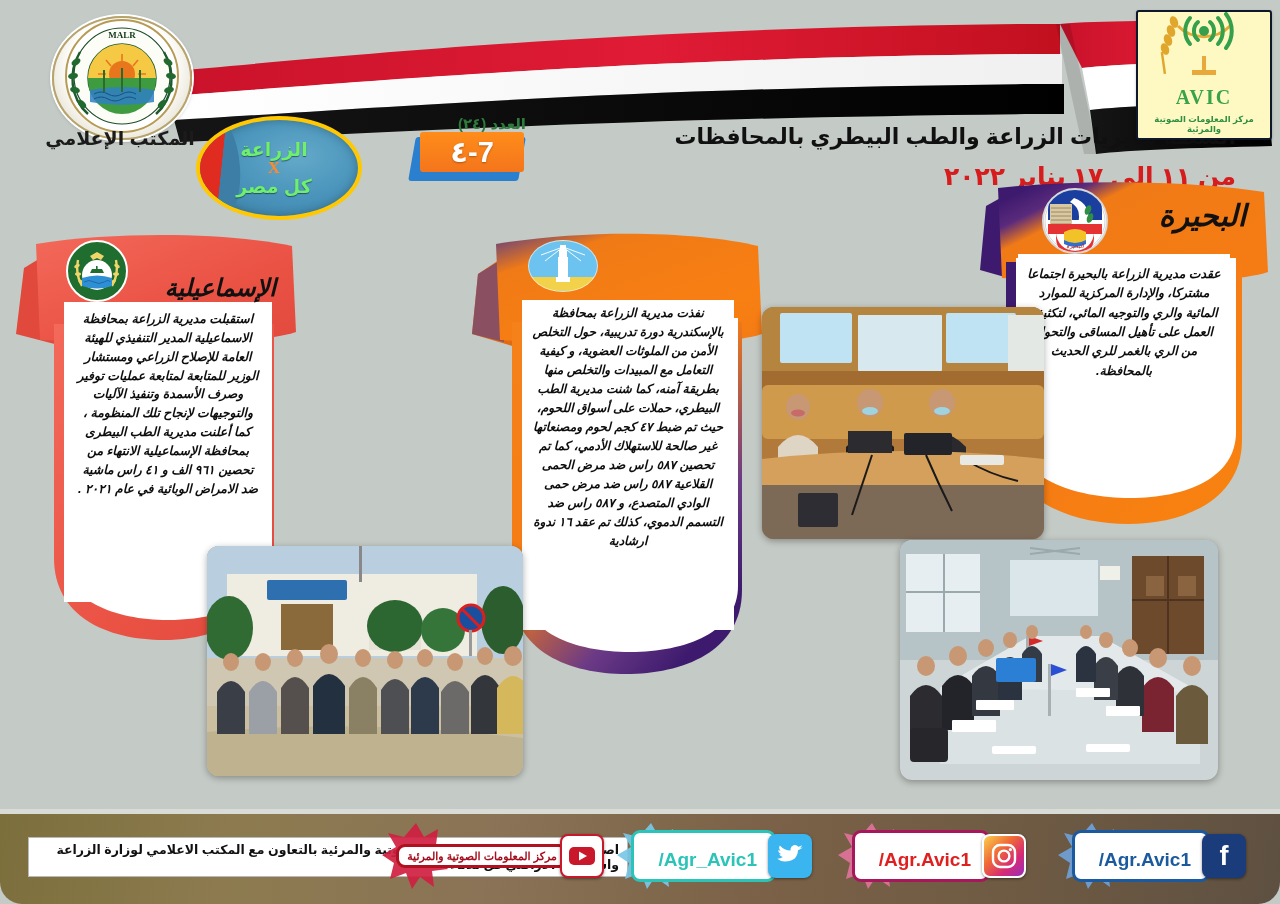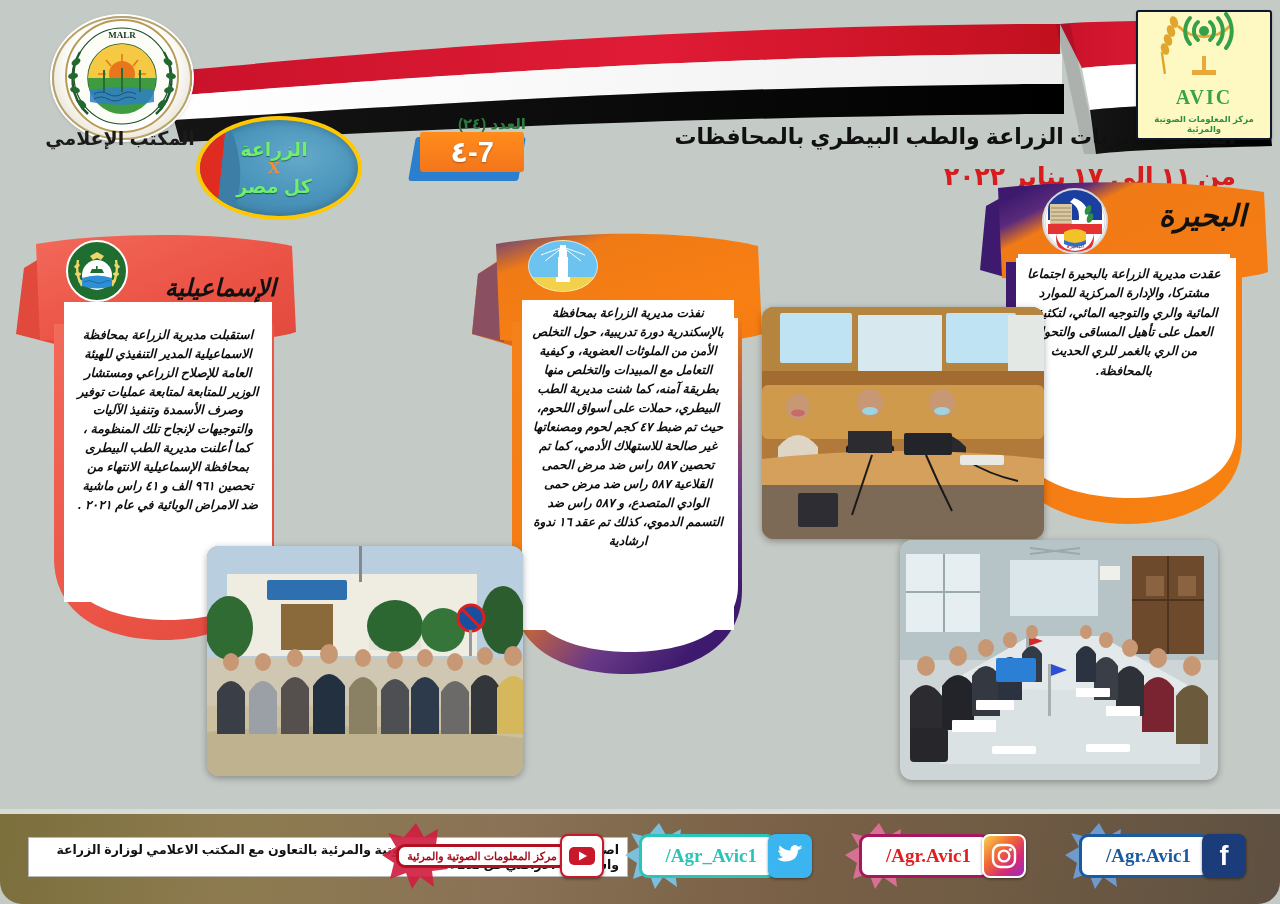--- a/index.html
+++ b/index.html
@@ -59,21 +59,21 @@
   
   .card{position:absolute;font-style:italic;}
   .card-body{position:absolute;background:#ffffff;box-sizing:border-box;
     text-align:center;color:#0d0d0d;font-weight:bold;}
   .card-title{position:absolute;font-weight:bold;color:#111;white-space:nowrap;z-index:6;}
 
   
   #card-ism{left:6px;top:228px;width:300px;height:420px;}
   #card-ism .blob{position:absolute;left:0;top:0;width:300px;height:420px;}
   #card-ism .card-body{left:58px;top:74px;width:208px;height:300px;
-    font-size:12.4px;line-height:1.52;padding:24px 9px 0;}
+    font-size:12.4px;line-height:1.52;padding:8px 9px 0;}
   #card-ism .card-title{right:30px;top:18px;font-size:24px;margin-top:28px;}
   #card-ism .gov-badge{position:absolute;right:178px;top:12px;width:58px;height:58px;border-radius:50%;
     background:radial-gradient(circle at 50% 40%,#2f7d3b 0%,#1f6e30 70%,#155225 100%);
     border:2px solid #ffffff;z-index:6;overflow:hidden;}
 
   
   #card-alx{left:470px;top:222px;width:300px;height:460px;}
   #card-alx .blob{position:absolute;left:0;top:0;width:300px;height:460px;}
   #card-alx .card-body{left:52px;top:78px;width:212px;height:330px;
     font-size:12.2px;line-height:1.56;padding:4px 9px 0;}
@@ -100,23 +100,23 @@
 
   
   .footer{position:absolute;left:0;bottom:0;width:1280px;height:95px;
     background:linear-gradient(100deg,#7b6f3c 0%,#8d7b4f 18%,#8a7356 38%,#7a6147 60%,#6e5a43 80%,#5e5041 100%);}
   .footer-top-line{position:absolute;left:0;top:0;width:1280px;height:5px;background:#d9dbd6;}
   .soc{position:absolute;top:24px;height:46px;display:flex;align-items:center;}
   .soc-burst{position:absolute;left:-16px;top:-12px;width:72px;height:70px;z-index:1;}
   .soc-ico{position:relative;z-index:3;width:44px;height:44px;border-radius:8px;
     display:flex;align-items:center;justify-content:center;color:#fff;font-size:27px;font-weight:bold;
     box-shadow:0 1px 3px rgba(0,0,0,.45);}
-  .soc-pill{position:relative;z-index:2;height:38px;margin-right:-8px;padding:0 16px 0 24px;
+  .soc-pill{position:relative;z-index:2;height:38px;margin-right:-8px;padding:8px 16px 0 24px;
     border-radius:9px;display:flex;align-items:center;background:#fff;
-    font-size:19px;font-weight:bold;direction:ltr;font-family:Liberation Serif, serif;}
+    font-size:19px;font-weight:bold;direction:ltr;}
 
   .fb-box{background:#1b3c7a;}
   .fb-pill{border:3px solid #1b5a9e;color:#1b5a9e;}
   .ig-box{background:linear-gradient(135deg,#f9d14b 0%,#f06a35 38%,#d62976 70%,#962fbf 100%);
     border:2px solid #fff;box-sizing:border-box;}
   .ig-pill{border:3px solid #a6175c;color:#e02020;background:#fff;}
   .tw-box{background:#3ab5ef;}
   .tw-pill{border:3px solid #2bc4b8;color:#2bc4b8;}
   .yt-box{background:#ffffff;border:2px solid #c9182b;box-sizing:border-box;}
   .yt-pill{border:3px solid #b01020;color:#a51020;background:#fff;

